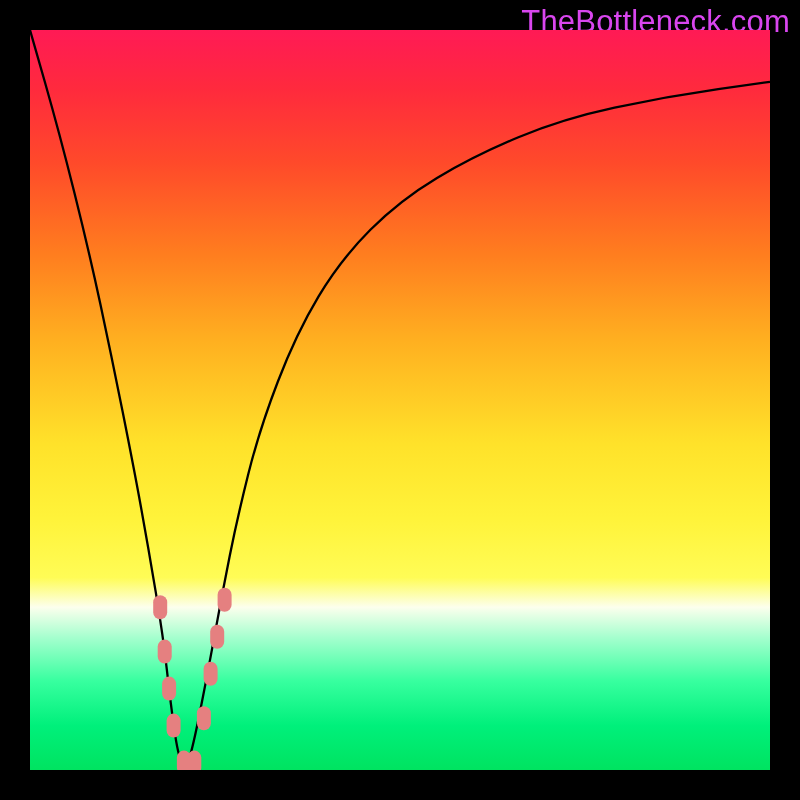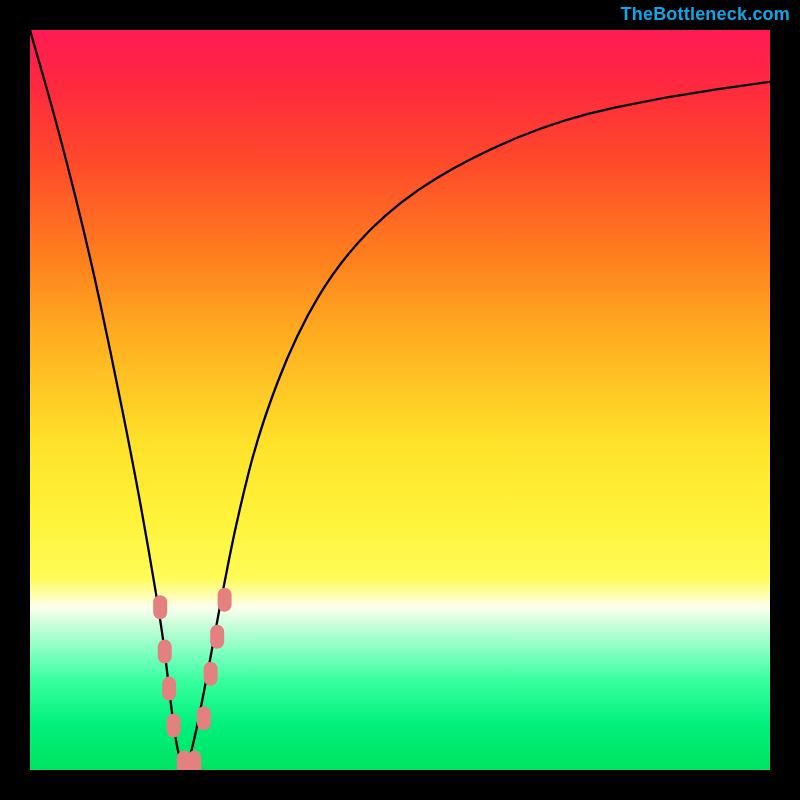--- a/index.html
+++ b/index.html
@@ -41,23 +41,23 @@
       #a7ffcf 82%,
       #37ff9f 88%,
       #00f07b 94%,
       #00e360 100%
     );
   }
   .watermark {
     position: absolute;
     top: 4px;
     right: 10px;
-    color: #0ea5e9;
-    font-size: 18px;
-    font-weight: 700;
+    color: #d946ef;
+    font-size: 31px;
+    font-weight: 400;
     letter-spacing: 0.2px;
     user-select: none;
   }
   svg.curve {
     position: absolute;
     left: 0;
     top: 0;
     width: 740px;
     height: 740px;
   }

